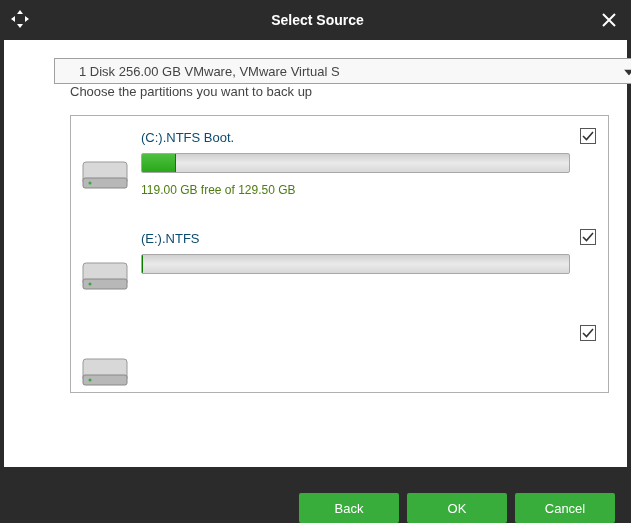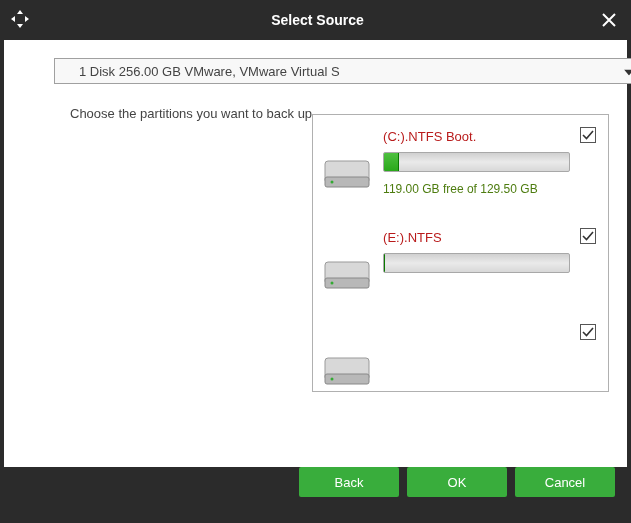--- a/index.html
+++ b/index.html
@@ -65,24 +65,23 @@
     font-size: 13px;
     margin-left: 32px;
   }
   .combo .arrow {
     position: absolute;
     right: 6px;
     top: 50%;
     transform: translateY(-50%);
   }
   .partitions-wrap {
-    margin-top: 22px;
-    flex: 1;
-    display: flex;
-    flex-direction: row;
+    flex: 1;
+    display: flex;
+    flex-direction: column;
     padding-left: 48px;
   }
   .partitions-box {
     border: 1px solid #b0b0b0;
     flex: 1;
     margin-top: 8px;
     overflow-y: scroll;
     padding: 4px 0;
     background: #fff;
     height: 278px;
@@ -98,21 +97,21 @@
     height: 38px;
     margin-top: 24px;
     margin-right: 12px;
     flex-shrink: 0;
   }
   .part-content {
     flex: 1;
     padding-right: 28px;
   }
   .part-title {
-    color: #b91c1c;
+    color: #0c4a6e;
     font-size: 13px;
     margin-bottom: 8px;
   }
   .part-bar {
     width: 100%;
     height: 20px;
     background: linear-gradient(#d0d0d0,#eaeaea,#d8d8d8);
     border: 1px solid #a8a8a8;
     border-radius: 2px;
     position: relative;
@@ -139,21 +138,21 @@
     cursor: pointer;
     display: flex;
     align-items: center;
     justify-content: center;
   }
   .footer {
     background: #2b2b2b;
     height: 56px;
     display: flex;
     justify-content: flex-end;
-    align-items: flex-start;
+    align-items: flex-end;
     gap: 8px;
     padding: 0 16px;
   }
   .btn {
     width: 100px;
     height: 30px;
     background: #39ad3c;
     color: #fff;
     border: none;
     border-radius: 2px;

